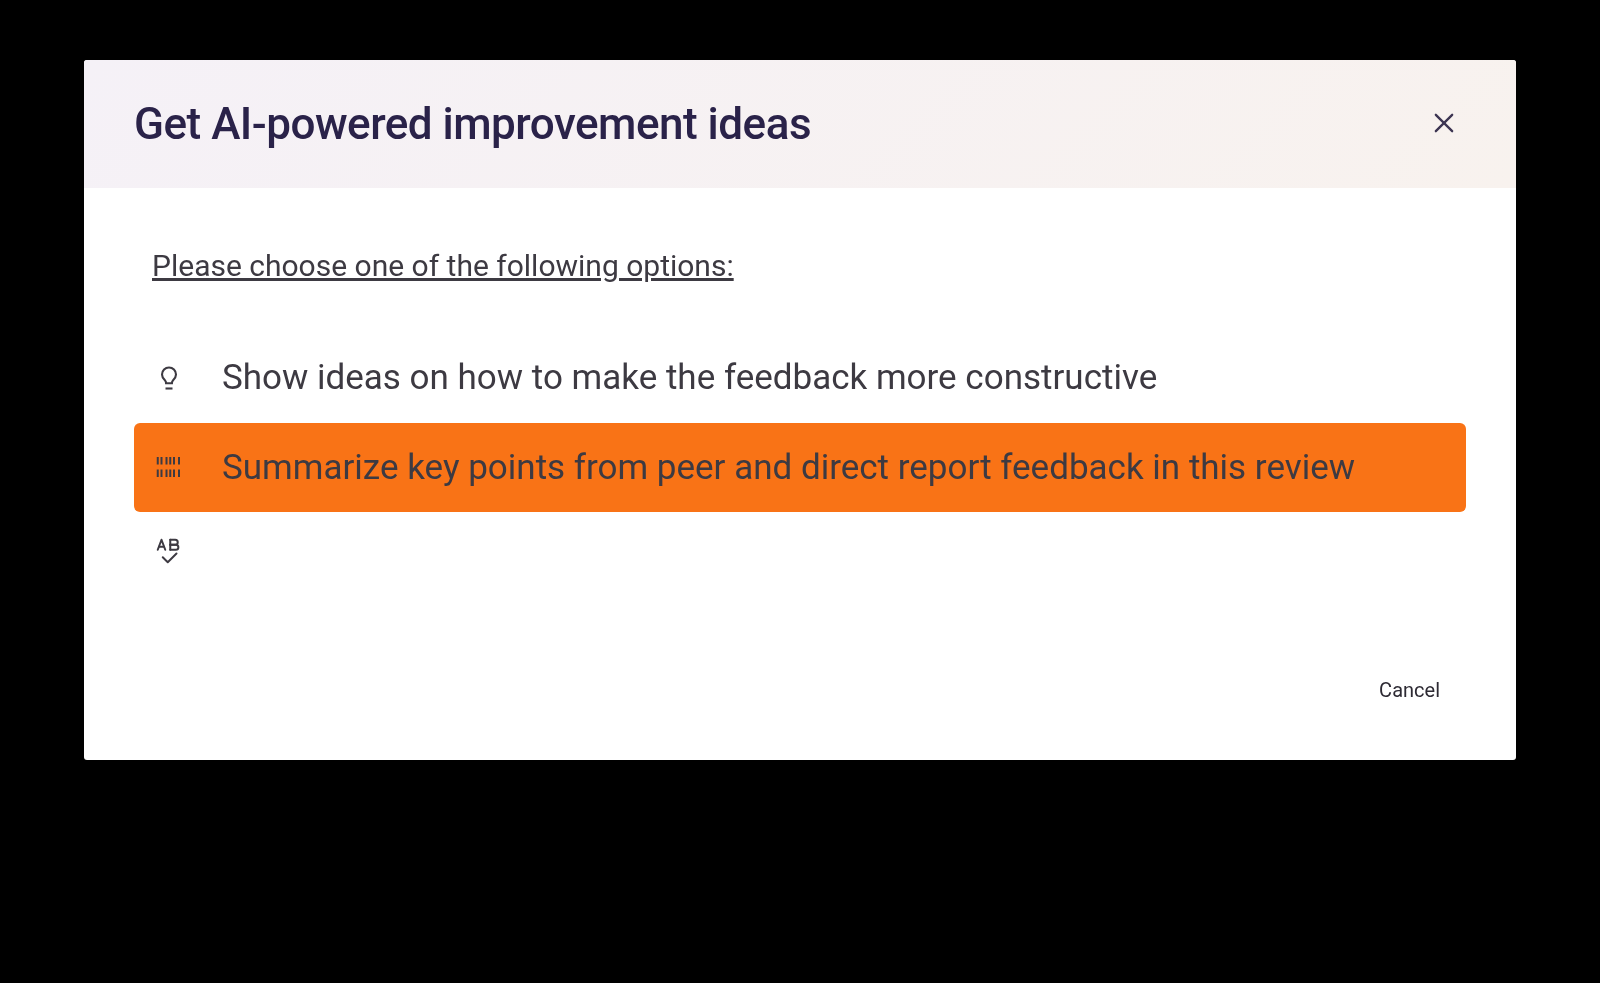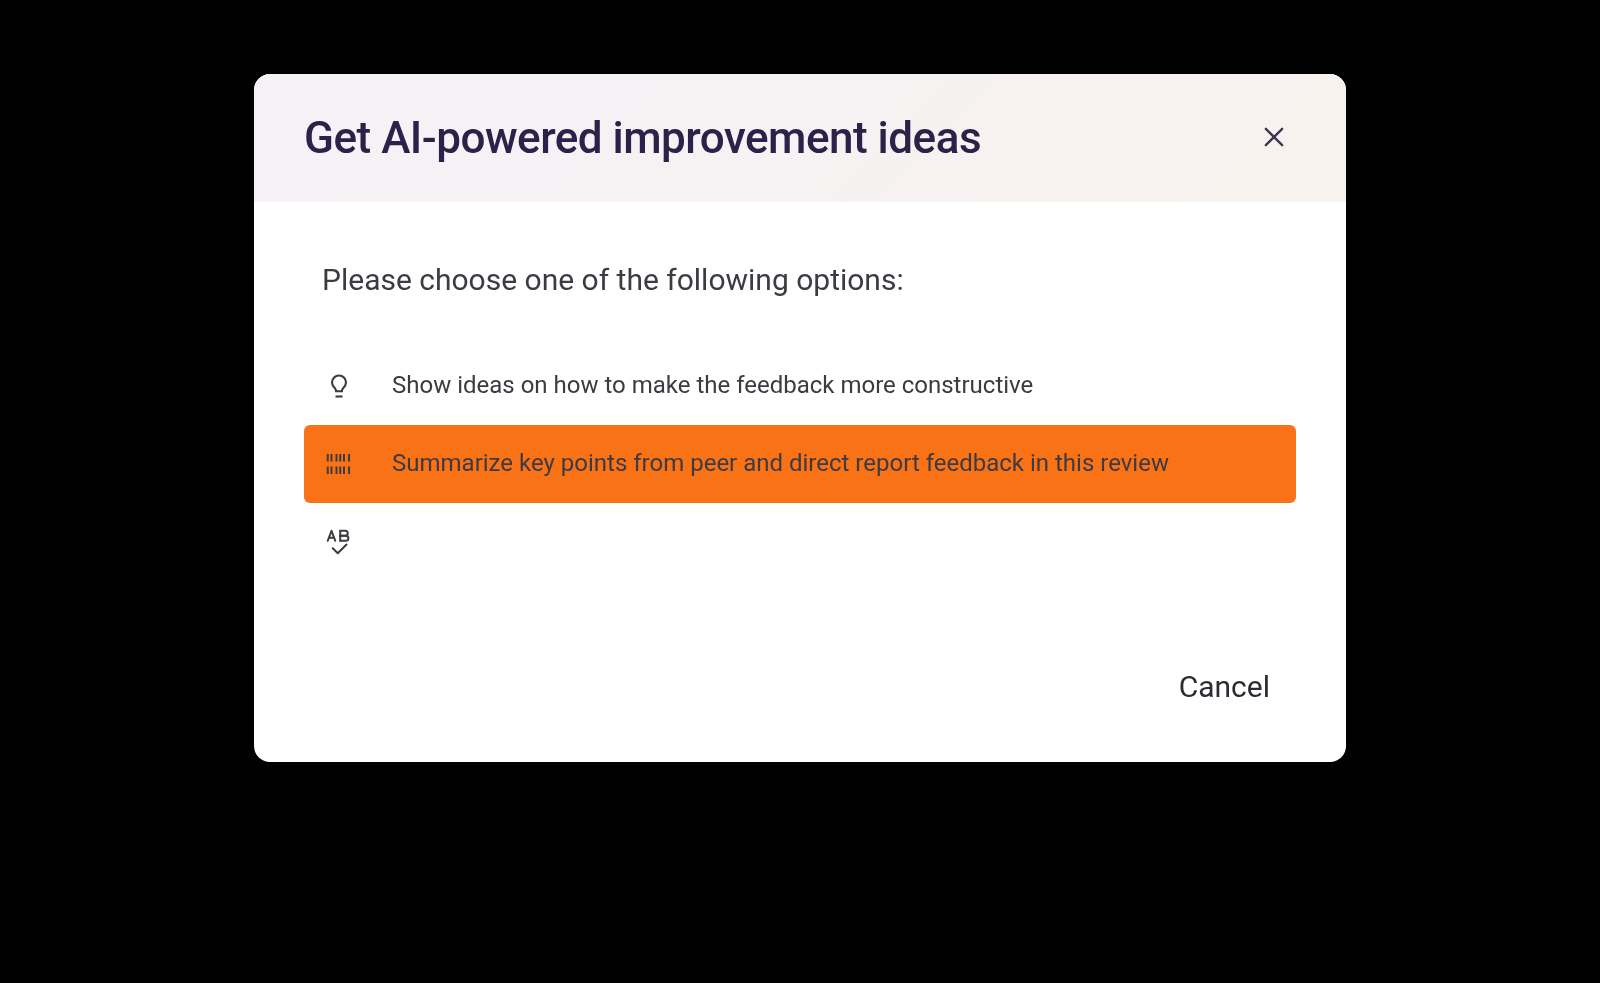--- a/index.html
+++ b/index.html
@@ -13,26 +13,25 @@
       height: 983px;
       background: #000000;
       font-family: -apple-system, BlinkMacSystemFont, 'Segoe UI', Roboto, Helvetica, Arial, sans-serif;
       display: flex;
       align-items: flex-start;
       justify-content: center;
       padding-top: 60px;
     }
     
     .modal {
-      width: 1092px;
+      width: 1432px;
       background: #ffffff;
-      border-radius: 16px;
+      border-radius: 3px;
       box-shadow: 0 30px 80px rgba(0, 0, 0, 0.5);
       overflow: hidden;
-      margin-top: 14px;
     }
     
     .modal-header {
       background: linear-gradient(135deg, #f5f1f7 0%, #f8f2ee 100%);
       padding: 38px 50px 38px 50px;
       display: flex;
       align-items: center;
       justify-content: space-between;
     }
     
@@ -57,20 +56,21 @@
     .modal-body {
       background: #ffffff;
       padding: 60px 50px 40px 50px;
     }
     
     .prompt-text {
       font-size: 30px;
       color: #3d3a42;
       margin-bottom: 50px;
       padding-left: 18px;
+      text-decoration: underline;
     }
     
     .option-list {
       display: flex;
       flex-direction: column;
     }
     
     .option-item {
       display: flex;
       align-items: center;
@@ -88,35 +88,35 @@
       width: 34px;
       height: 34px;
       display: flex;
       align-items: center;
       justify-content: center;
       flex-shrink: 0;
       color: #3d3a42;
     }
     
     .option-label {
-      font-size: 24px;
+      font-size: 35px;
       color: #3d3a42;
       line-height: 1.3;
     }
     
     .modal-footer {
       padding: 40px 60px 50px 50px;
       display: flex;
       justify-content: flex-end;
     }
     
     .cancel-button {
       background: none;
       border: none;
-      font-size: 30px;
+      font-size: 20px;
       color: #2d2a33;
       cursor: pointer;
       padding: 8px 16px;
       font-family: inherit;
     }
   </style>
 </head>
 <body>
 
 <div class="modal">

